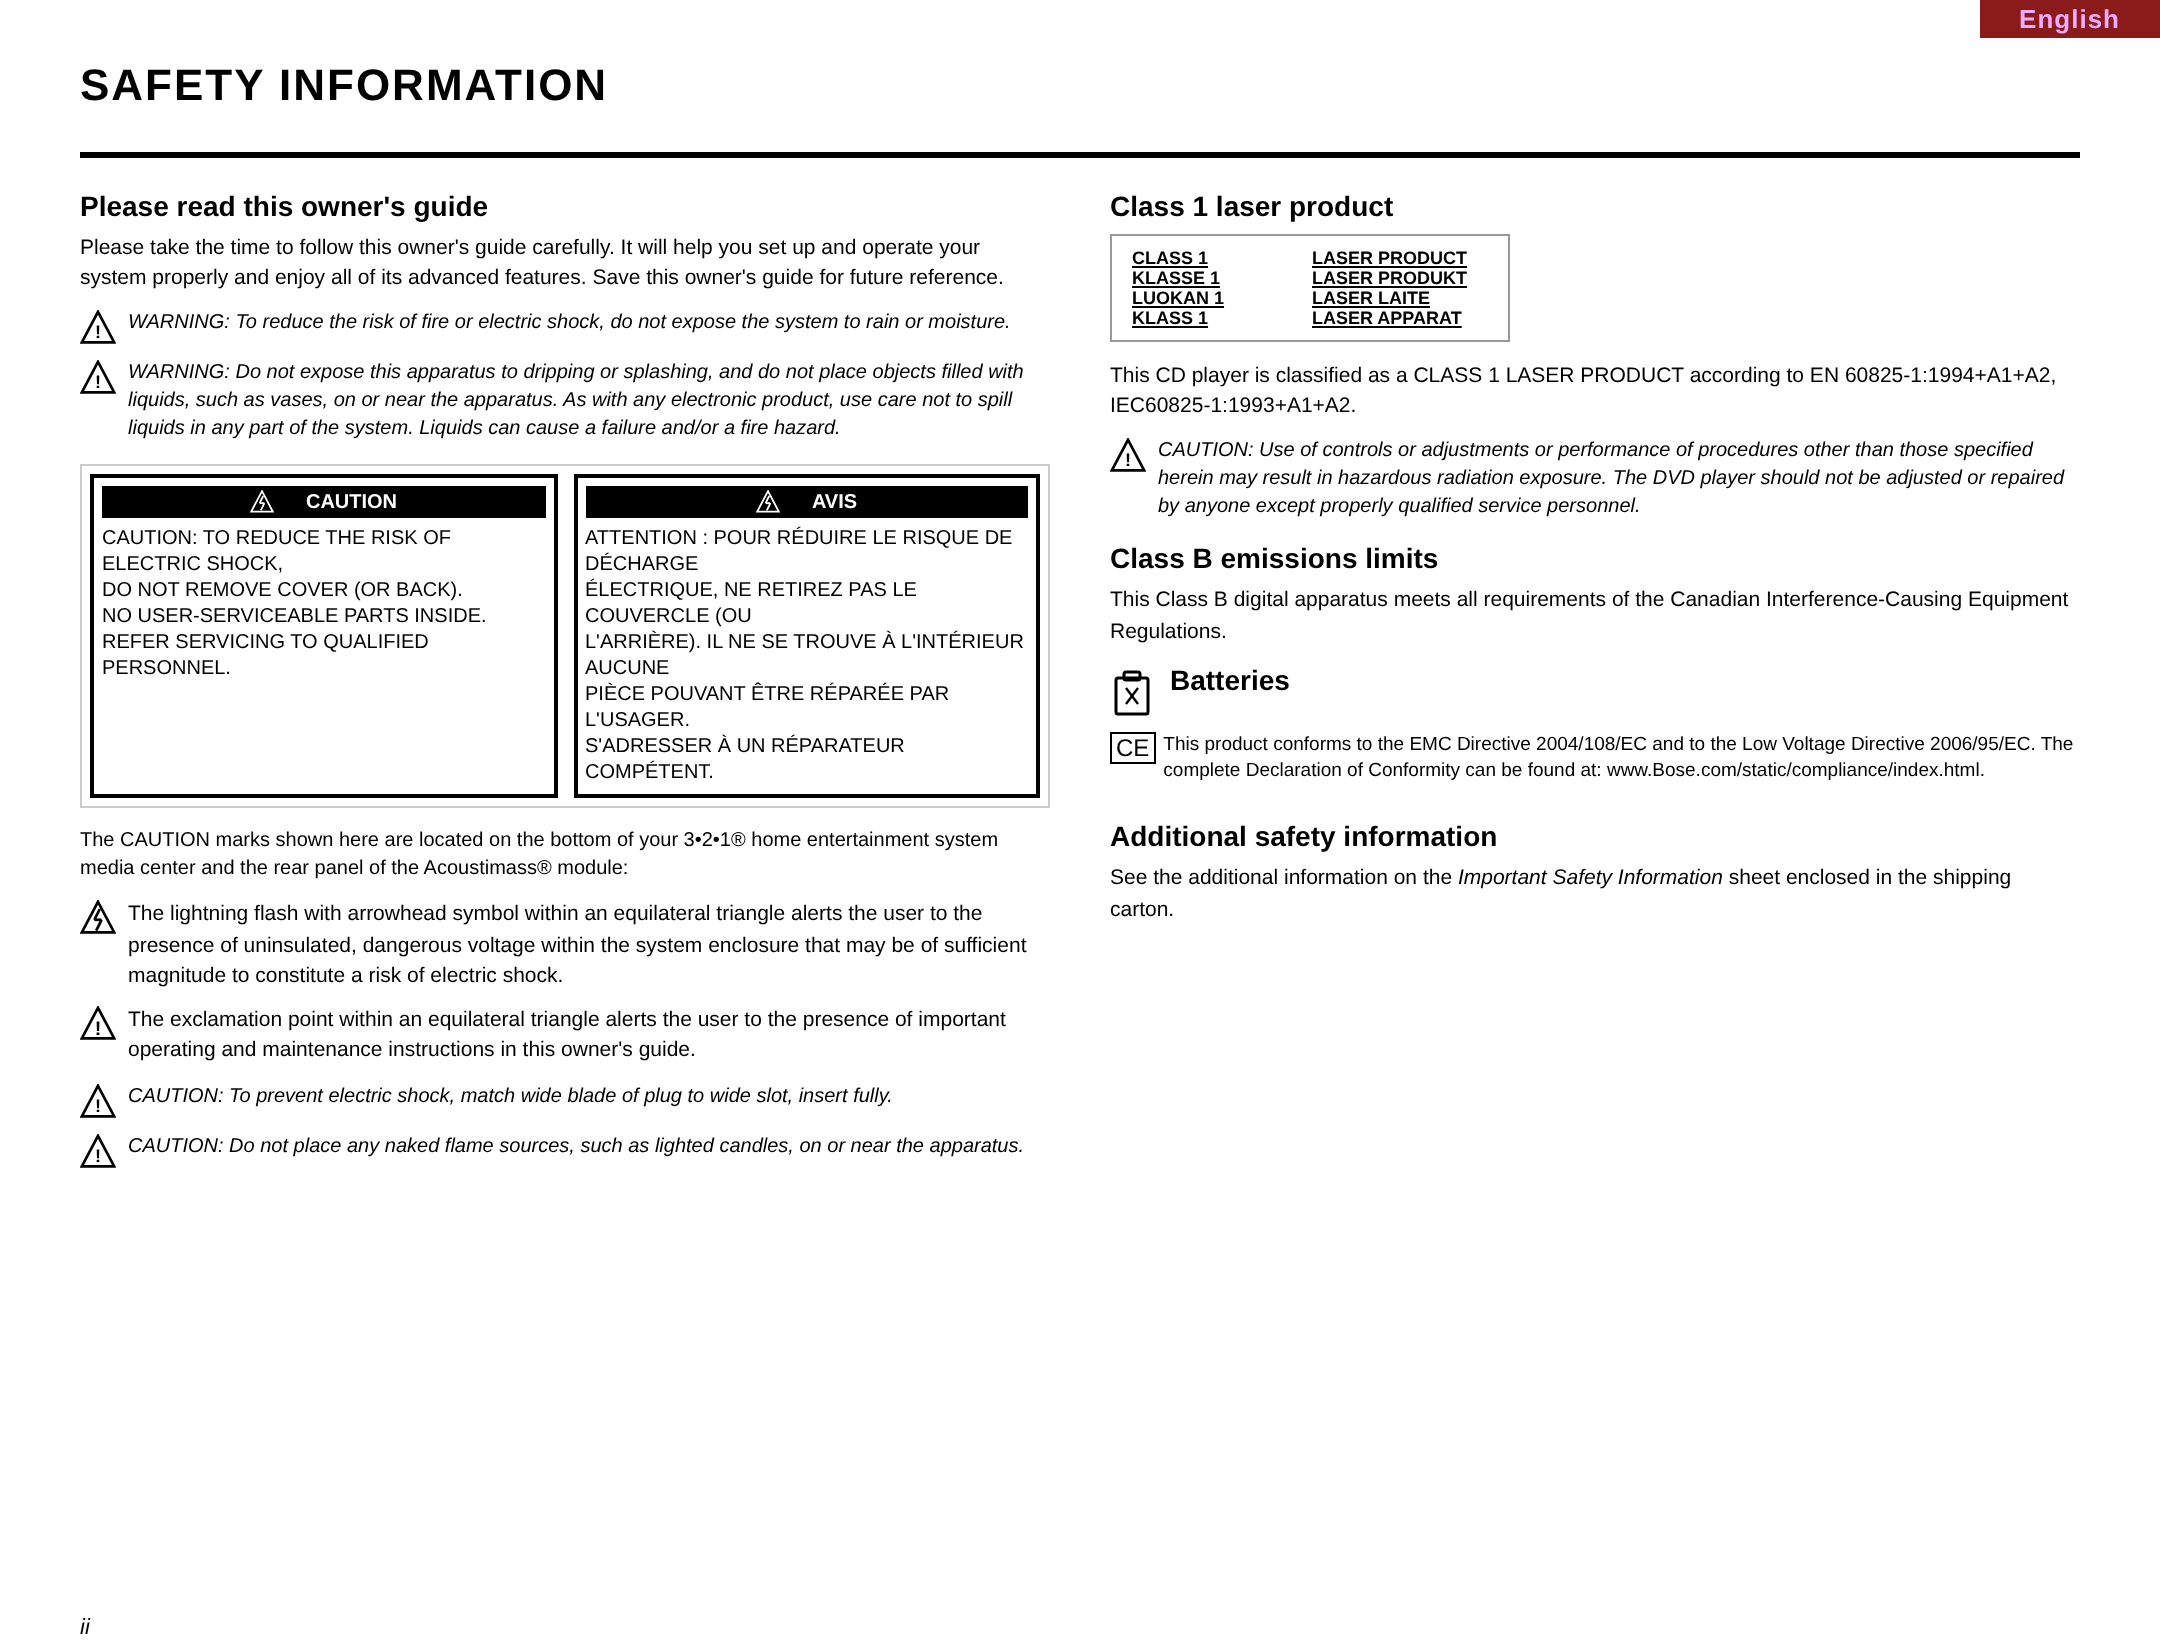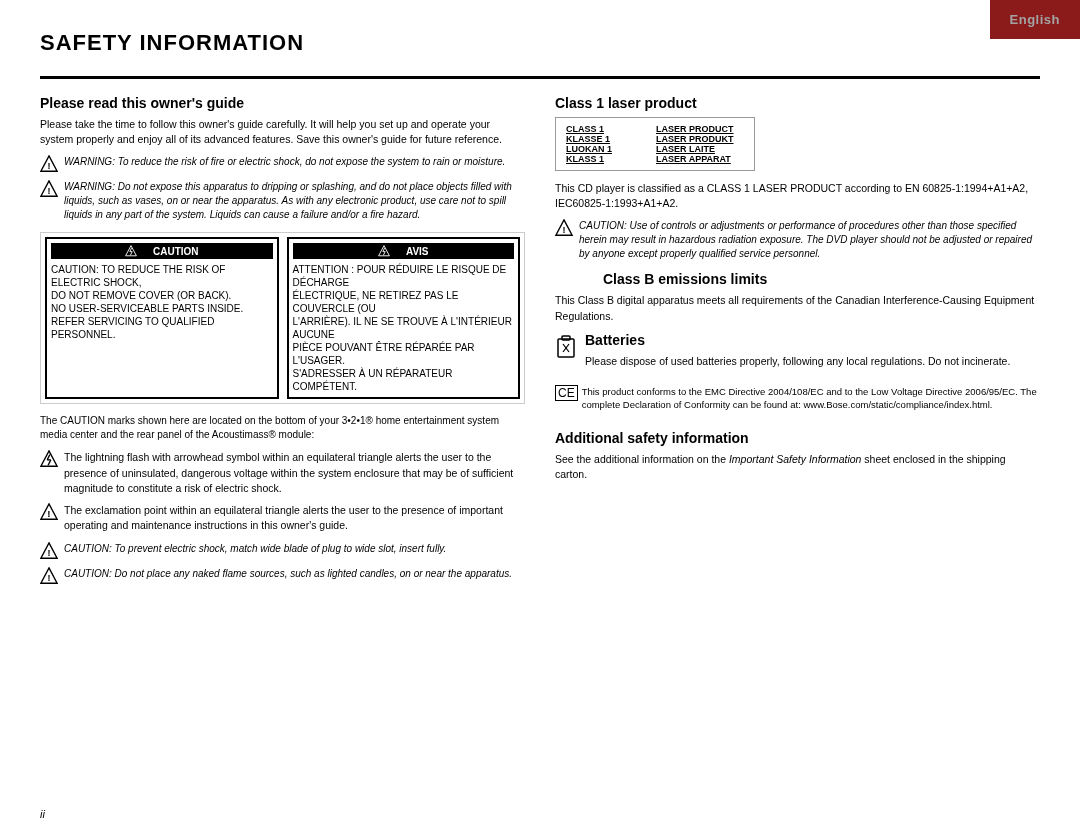--- a/index.html
+++ b/index.html
@@ -13,24 +13,24 @@
       position: relative;
       overflow: hidden;
     }
 
     
     .english-tab {
       position: absolute;
       top: 0;
       right: 0;
       background: #8B1A1A;
-      color: #a3a3a3;
+      color: #f0abfc;
       font-size: 13px;
       font-weight: bold;
-      padding: 12px 20px;
+      padding: 2px 20px;
       letter-spacing: 0.5px;
     }
 
     
     .main-content {
       position: absolute;
       top: 30px;
       left: 40px;
       right: 40px;
       bottom: 30px;
@@ -355,35 +355,34 @@
         <svg class="tri-bolt warning-icon" viewBox="0 0 20 20">
           <polygon points="10,1 19,18 1,18" fill="none" stroke="#000" stroke-width="1.5"></polygon>
           <text x="10" y="15.5" text-anchor="middle" font-size="10" font-weight="bold">!</text>
         </svg>
         <span class="warning-text">
           <span class="warning-bold">CAUTION:</span><span> Use of controls or adjustments or performance of procedures other than those specified herein may result in hazardous radiation exposure. The DVD player should not be adjusted or repaired by anyone except properly qualified service personnel.</span>
         </span>
       </div>
 
       
-      <div class="section-heading" style="margin-top:10px;margin-left:48px;">Class B emissions limits</div>
+      <div class="section-heading" style="margin-top:10px;">Class B emissions limits</div>
       <p class="body-text">This Class B digital apparatus meets all requirements of the Canadian Interference-Causing Equipment Regulations.</p>
 
       
       <div class="batteries-section">
         <svg class="battery-icon" viewBox="0 0 22 26">
 
           <rect x="3" y="7" width="16" height="18" rx="1" fill="none" stroke="#000" stroke-width="1.5"></rect>
           <rect x="7" y="4" width="8" height="4" rx="1" fill="none" stroke="#000" stroke-width="1.5"></rect>
           <line x1="8" y1="12" x2="14" y2="20" stroke="#000" stroke-width="1.2"></line>
           <line x1="14" y1="12" x2="8" y2="20" stroke="#000" stroke-width="1.2"></line>
         </svg>
         <div>
           <div class="section-heading">Batteries</div>
-          <p class="body-text">Please dispose of used batteries properly, following any local regulations. Do not incinerate.</p>
         </div>
       </div>
 
       
       <div style="display:flex; align-items:flex-start; gap:4px; margin-bottom:10px;">
         <span style="font-size:12px; font-weight:normal; border:1.5px solid #000; padding:0 2px; line-height:1.2; flex-shrink:0;">CE</span>
         <p class="ce-text">This product conforms to the EMC Directive 2004/108/EC and to the Low Voltage Directive 2006/95/EC. The complete Declaration of Conformity can be found at: www.Bose.com/static/compliance/index.html.</p>
       </div>
 
       

